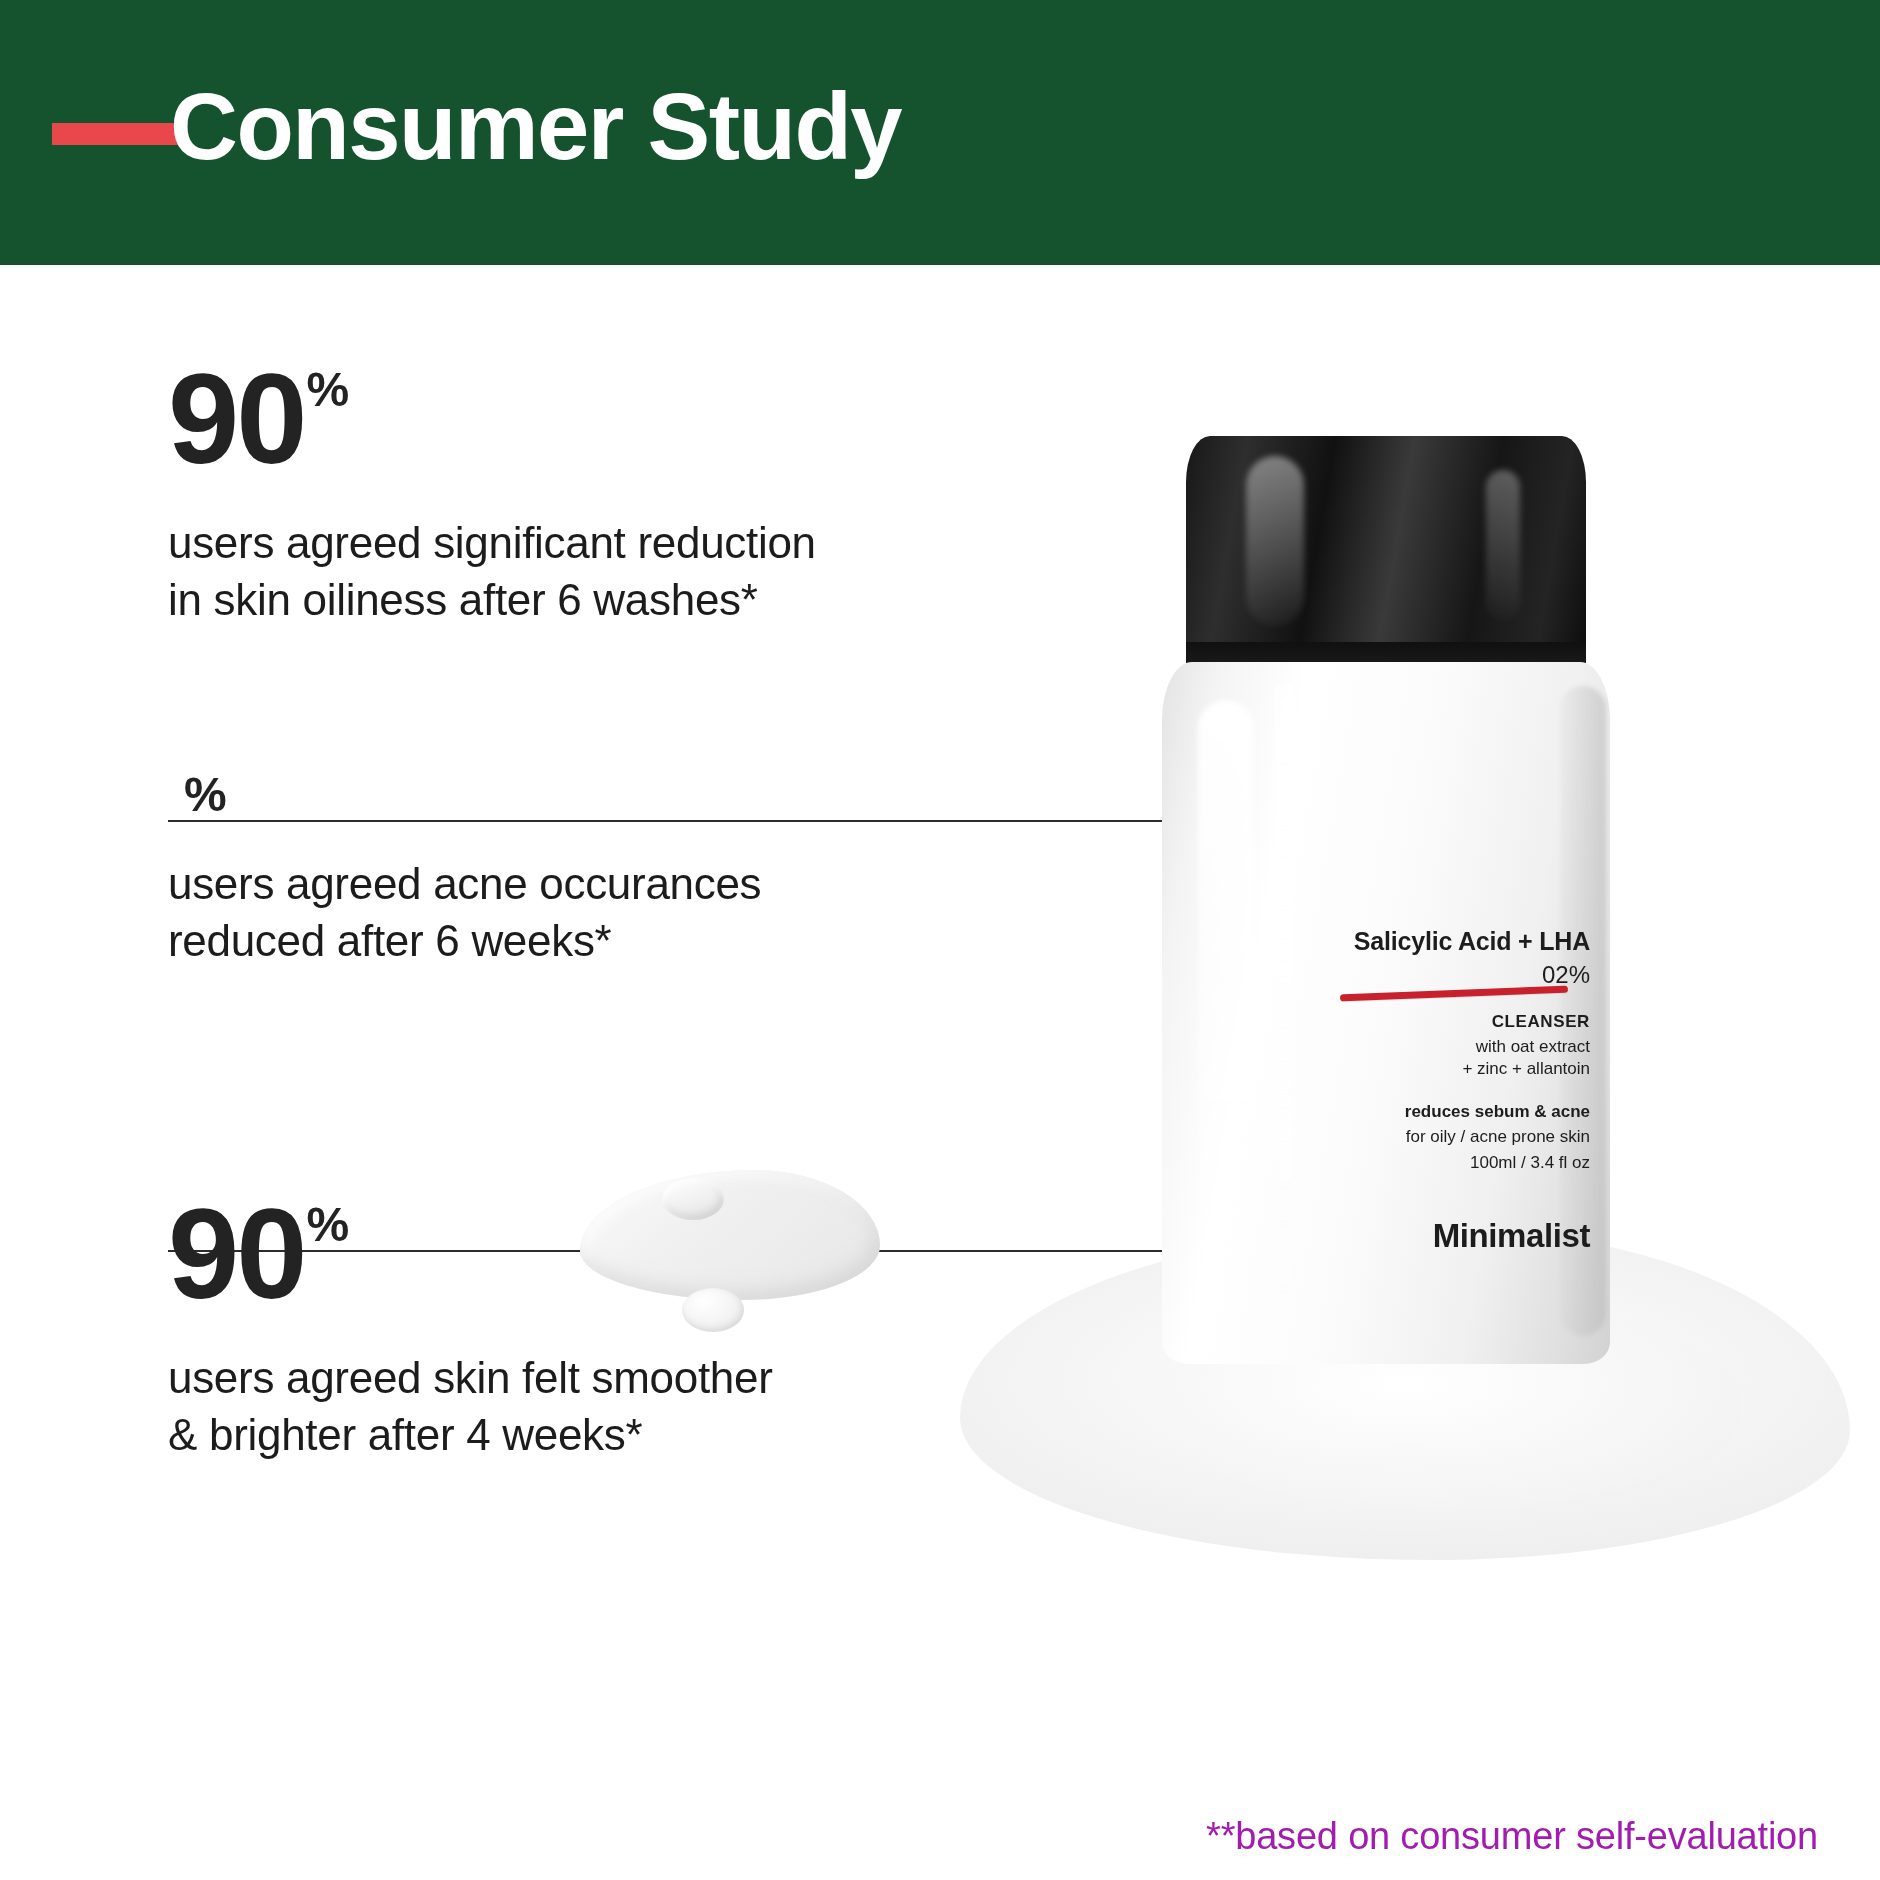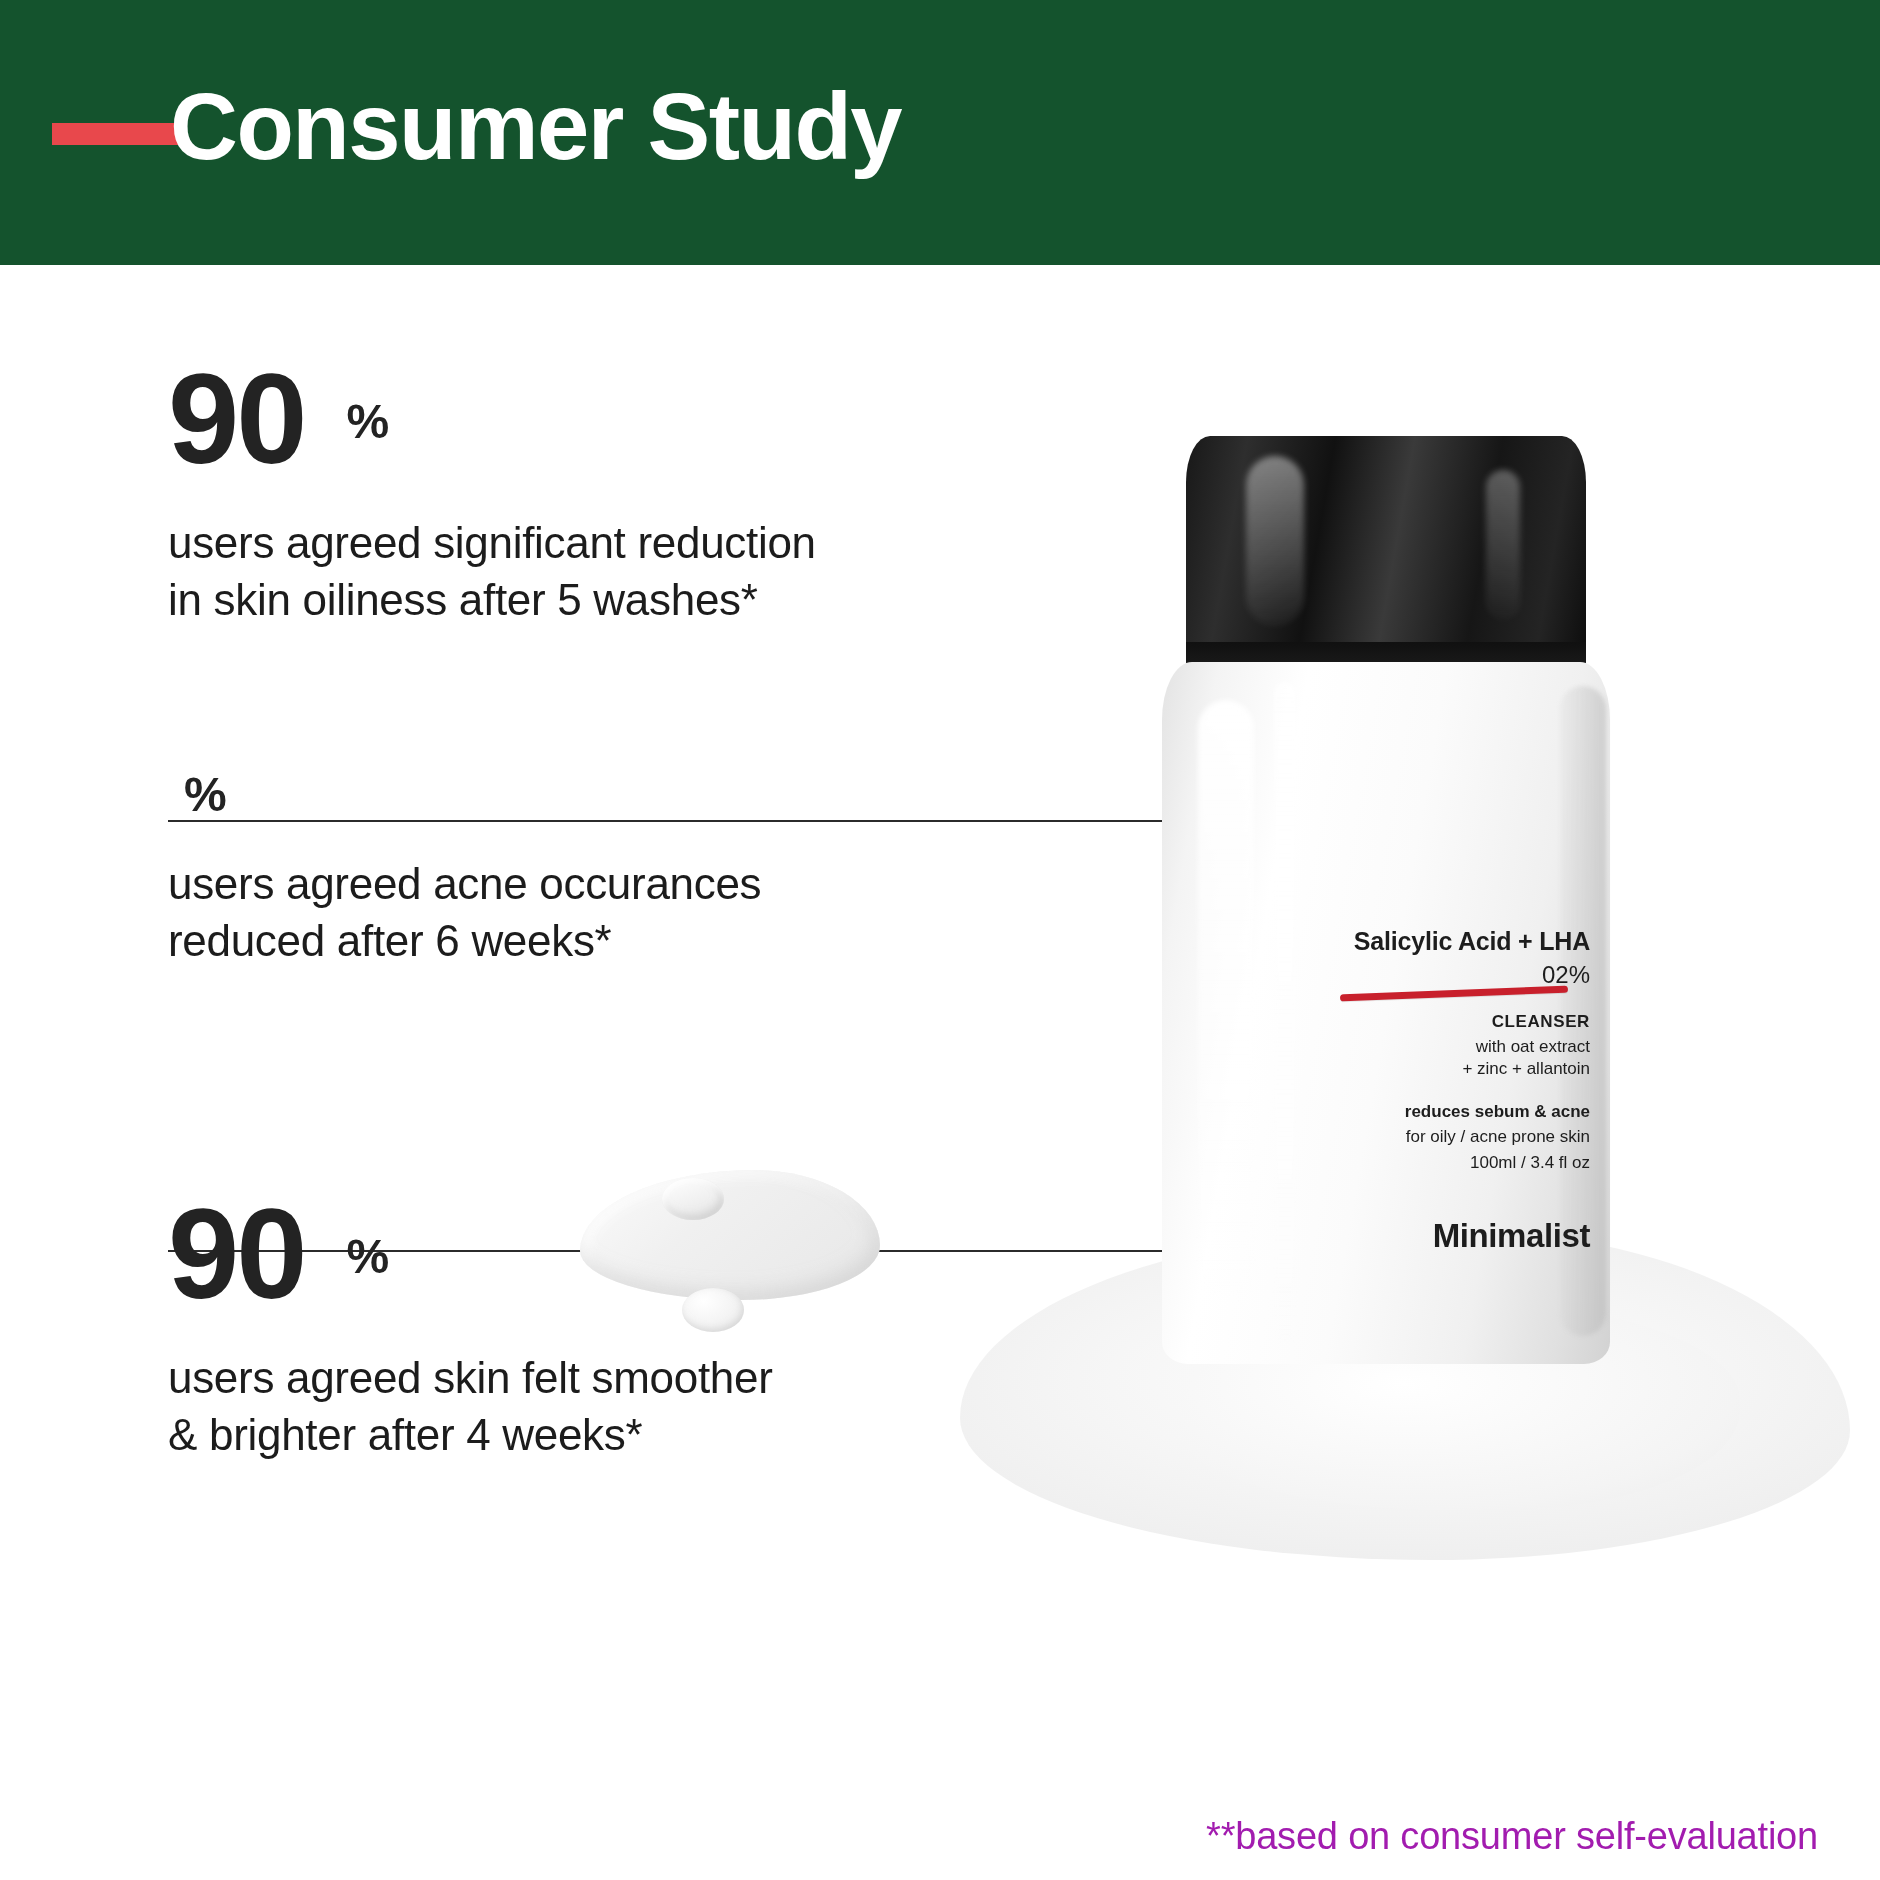--- a/index.html
+++ b/index.html
@@ -33,23 +33,22 @@
   }
 
   
   .stat { position:absolute; left:168px; }
   .stat-1 { top:360px; }
   .stat-2 { top:765px; }
   .stat-3 { top:1195px; }
 
   .stat-number-row {
     display:flex;
-    align-items:center;
+    align-items:flex-start;
     line-height:1;
-    gap:40px;
   }
   .stat-number {
     font-size:128px;
     font-weight:800;
     color:#232323;
     letter-spacing:-3px;
     line-height:0.92;
   }
   .stat-pct {
     font-size:48px;
@@ -269,21 +268,21 @@
   <div class="accent-bar"></div>
   <div class="header-title">Consumer Study</div>
 </div>
 
 <div class="stat stat-1">
   <div class="stat-number-row">
     <span class="stat-number">90</span>
     <span class="stat-pct tight">%</span>
   </div>
   <div class="stat-desc">users agreed significant reduction
-in skin oiliness after 5 washes*</div>
+in skin oiliness after 6 washes*</div>
 </div>
 
 <div class="divider divider-1"></div>
 
 <div class="stat stat-2">
   <div class="stat-number-row">
     <span class="stat-pct gap">%</span>
   </div>
   <div class="stat-desc">users agreed acne occurances
 reduced after 6 weeks*</div>

